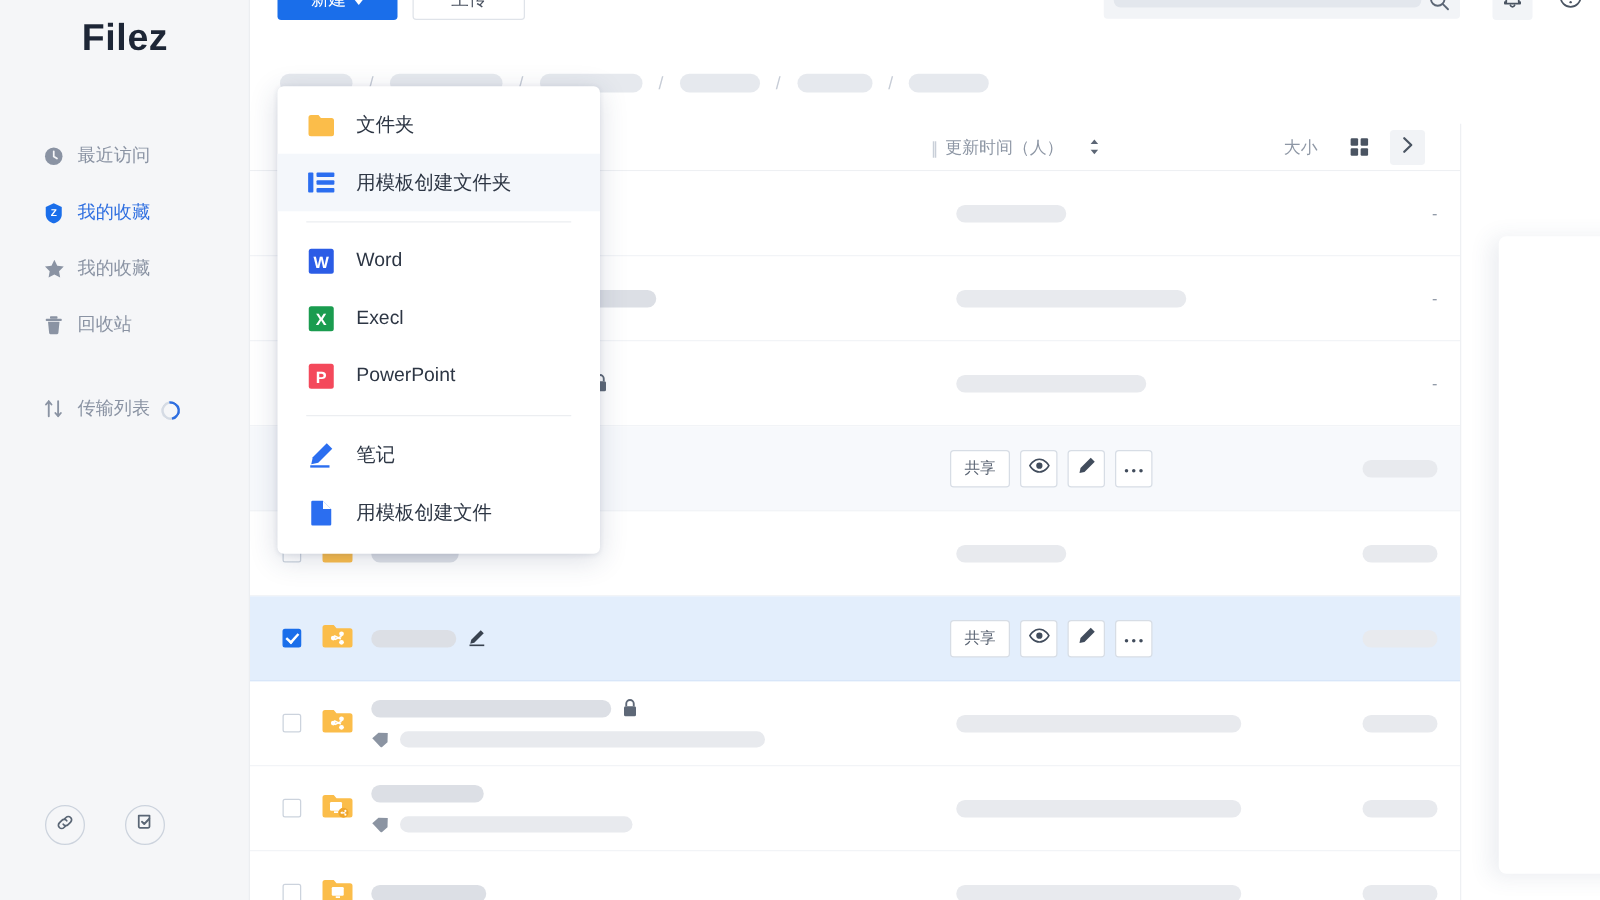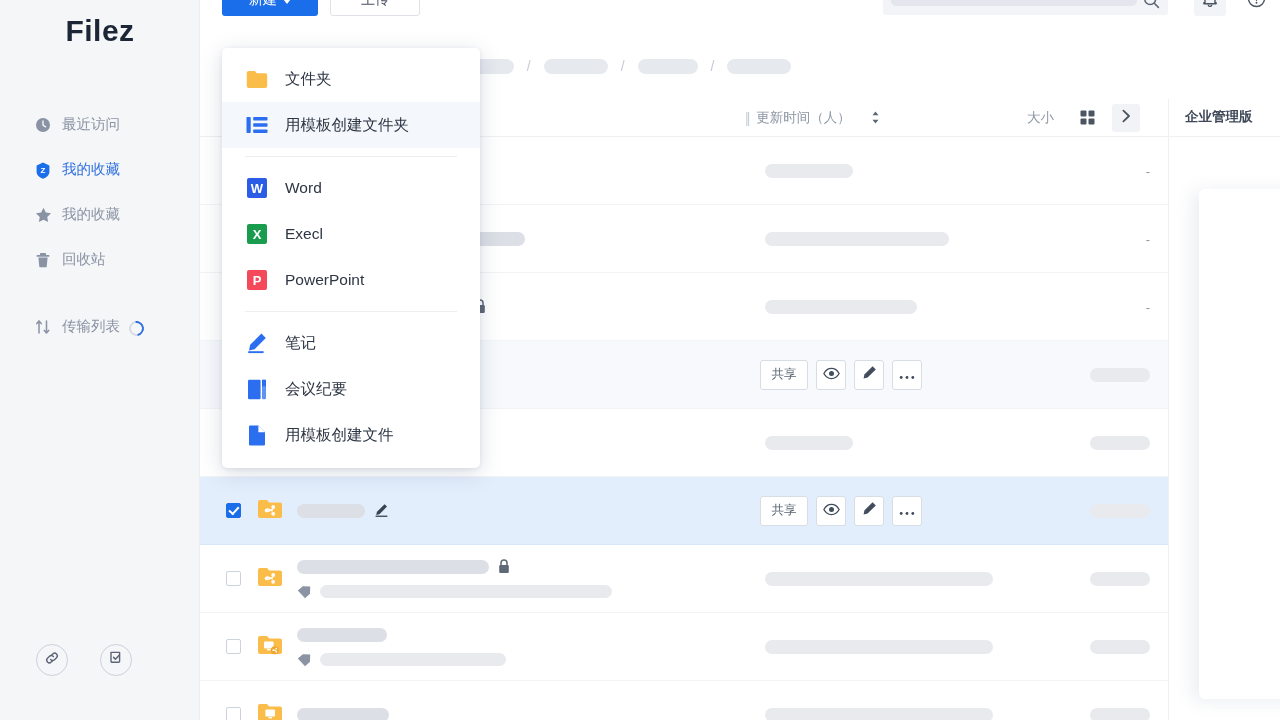--- a/index.html
+++ b/index.html
@@ -216,21 +216,21 @@
   }
   .upd-col { position: absolute; left: 565px; top: 50%; transform: translateY(-50%); }
   .size-col {
     position: absolute; right: 18px; top: 50%; transform: translateY(-50%);
     color: #8e97a5; font-size: 13px;
   }
   .size-skel { height: 14px; width: 60px; border-radius: 7px; background: #e8eaee; }
 
   
   .dropdown {
-    position: absolute; left: 222px; top: 48px;
+    position: absolute; left: 222px; top: 69px;
     width: 258px;
     background: #fff; border-radius: 5px;
     box-shadow: 0 5px 22px rgba(40,60,100,0.17), 0 1px 4px rgba(40,60,100,0.10);
     padding: 8px 0 10px 0;
     z-index: 50;
   }
   .dd-item {
     display: flex; align-items: center;
     height: 46px; padding-left: 24px;
     font-size: 15.5px; color: #2d3644; cursor: pointer;
@@ -408,21 +408,20 @@
     <div class="view-next-btn">
       <span>
         <svg width="16" height="16" viewBox="0 0 16 16">
             <path d="M5.4 2.6L11 8l-5.6 5.4" stroke="#4a5462" stroke-width="1.8" fill="none" stroke-linecap="round" stroke-linejoin="round"></path>
           </svg>
       </span>
     </div>
   </div>
 
   <div class="rightpanel">
-    <div class="rp-title">企业管理版</div>
     <div class="rp-card"></div>
   </div>
 
   <div class="filelist">
 
     <div class="row h68">
       <div class="cb"></div>
       <div class="ficon">
         <svg width="26" height="22" viewBox="0 0 26 22">
             <path d="M1 4a2 2 0 0 1 2-2h7l2.2 2.6H23a2 2 0 0 1 2 2V18a2 2 0 0 1-2 2H3a2 2 0 0 1-2-2z" fill="#fbbd4a"></path>
@@ -758,30 +757,20 @@
     <div class="dd-item">
       <span class="dd-ico">
         <svg width="22" height="22" viewBox="0 0 22 22">
             <path d="M15.4 1.6l4.4 4.4-11.2 11.2-5.6 1.2 1.2-5.6z" fill="#2b6ef0"></path>
             <rect x="2.2" y="19.2" width="15.4" height="1.9" fill="#2b6ef0"></rect>
           </svg>
       </span>
       <span>笔记</span>
     </div>
 
-    <div class="dd-item">
-      <span class="dd-ico">
-        <svg width="20" height="21" viewBox="0 0 20 21">
-            <rect x="1" y="0.8" width="12.6" height="19.4" rx="1.2" fill="#2b6ef0"></rect>
-            <rect x="15" y="0.8" width="4" height="19.4" rx="1.2" fill="#5e93f5"></rect>
-            <path d="M15 0.8h4v7.4l-2-1.6-2 1.6z" fill="#2b6ef0"></path>
-          </svg>
-      </span>
-      <span>会议纪要</span>
-    </div>
 
     <div class="dd-item">
       <span class="dd-ico">
         <svg width="18" height="21" viewBox="0 0 18 21">
             <path d="M1 1.6a1 1 0 0 1 1-1h8.4L17 7.2v12.2a1 1 0 0 1-1 1H2a1 1 0 0 1-1-1z" fill="#2b6ef0"></path>
             <path d="M10.4 0.6L17 7.2h-6.6z" fill="#ffffff"></path>
           </svg>
       </span>
       <span>用模板创建文件</span>
     </div>

